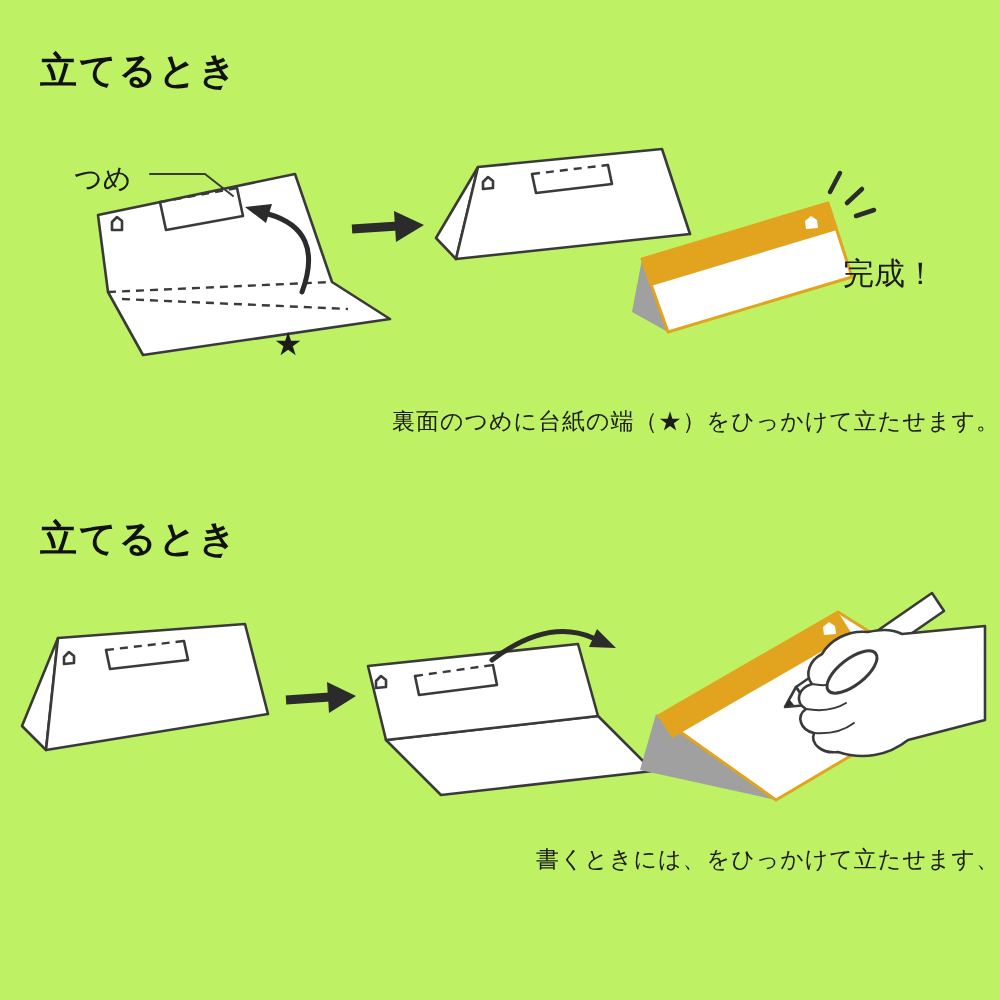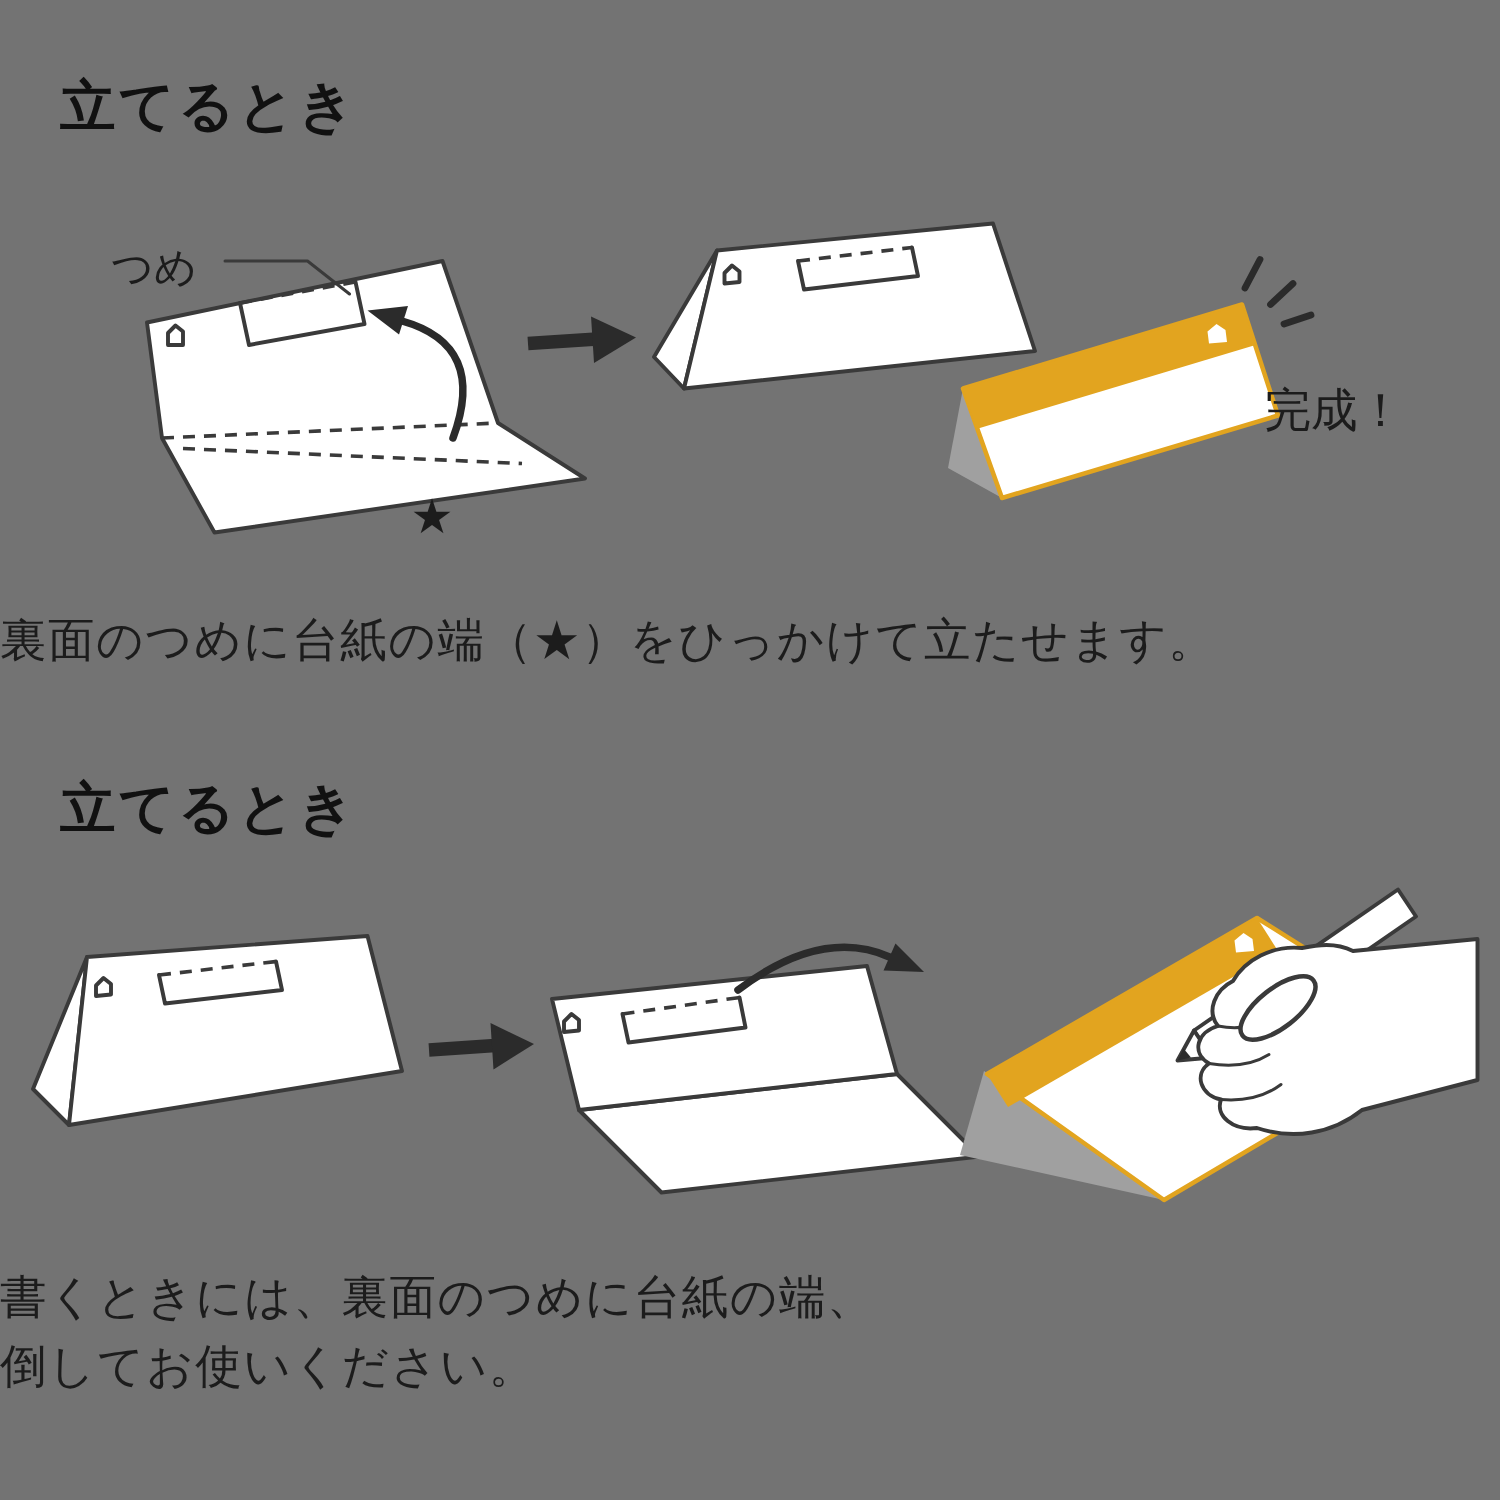--- a/index.html
+++ b/index.html
@@ -1,20 +1,20 @@
 <!DOCTYPE html>
 <html><head>
 <meta charset="utf-8">
 <style>
   html,body{margin:0;padding:0;background:#fff;}
-  .canvas{position:relative;width:1000px;height:1000px;background:#737373;overflow:hidden;
+  .canvas{position:relative;width:1000px;height:1000px;background:#bef264;overflow:hidden;
           font-family:"Liberation Sans",sans-serif;color:#1c1c1c;}
   .title{position:absolute;left:40px;margin:0;font-size:37px;font-weight:bold;
          letter-spacing:2px;color:#111;}
-  .caption{position:absolute;left:0;width:100%;text-align:left;font-size:31px;
+  .caption{position:absolute;left:0;width:100%;text-align:right;font-size:23px;
            letter-spacing:1px;color:#1c1c1c;}
   .row-svg{position:absolute;left:0;width:1000px;display:block;}
   .face{fill:#ffffff;stroke:#3a3a3a;stroke-width:2.6;stroke-linejoin:round;}
   .ln{fill:none;stroke:#3a3a3a;stroke-width:2.6;stroke-linejoin:round;stroke-linecap:round;}
   .thin{fill:none;stroke:#3a3a3a;stroke-width:2;stroke-linejoin:round;stroke-linecap:round;}
   .dash{fill:none;stroke:#3a3a3a;stroke-width:2.4;stroke-dasharray:8 6;}
   .thick{fill:#2b2b2b;stroke:none;}
   .shaft{stroke:#2b2b2b;stroke-width:9;}
   .curve{fill:none;stroke:#2b2b2b;stroke-width:5;stroke-linecap:round;}
   .mark{stroke:#2b2b2b;stroke-width:4.5;stroke-linecap:round;}
@@ -110,16 +110,15 @@
                C798,100 794,114 806,121 C796,128 800,142 814,145
                C810,156 822,166 838,164 C862,172 888,168 908,152
                L985,132 L985,38 L902,46 C890,40 878,42 868,44 Z"></path>
       <path class="thin" d="M812,96 Q832,100 846,90"></path>
       <path class="thin" d="M806,121 Q830,125 846,115"></path>
       <path class="thin" d="M814,145 Q838,147 854,135"></path>
       <ellipse fill="#ffffff" stroke="#3a3a3a" stroke-width="3" cx="0" cy="0" rx="30" ry="13" transform="translate(852,84) rotate(-38)"></ellipse>
     </g>
   </svg>
 
-  <div class="caption" style="top:844px">書くときには、裏面のつめに台紙の端、</div>
-  <div class="caption" style="top:890px">倒してお使いください。</div>
+  <div class="caption" style="top:844px">書くときには、をひっかけて立たせます、</div>
 
 </div>
 
 </body></html>

